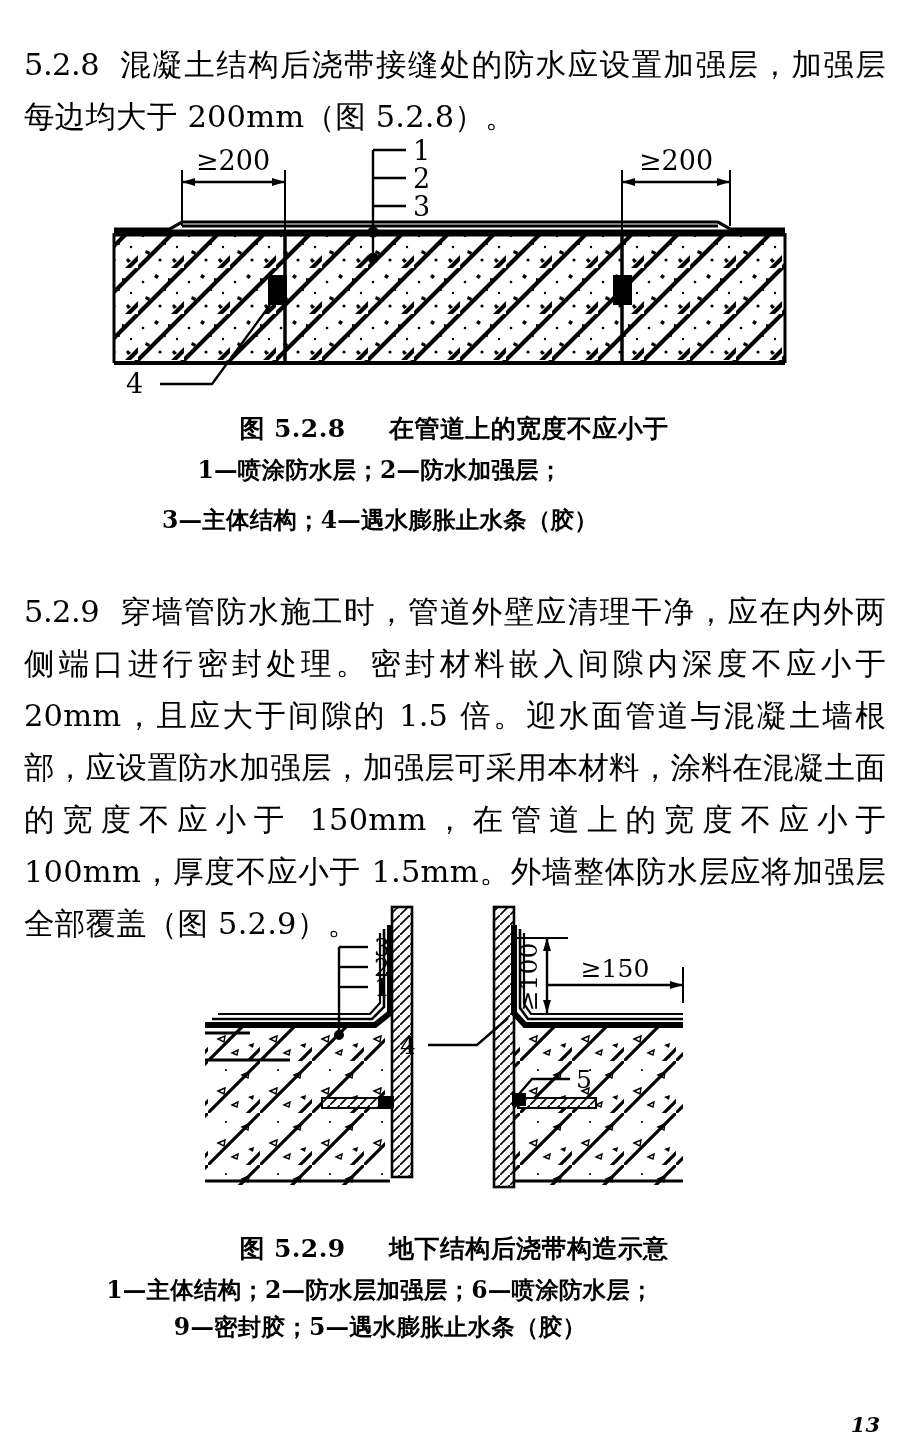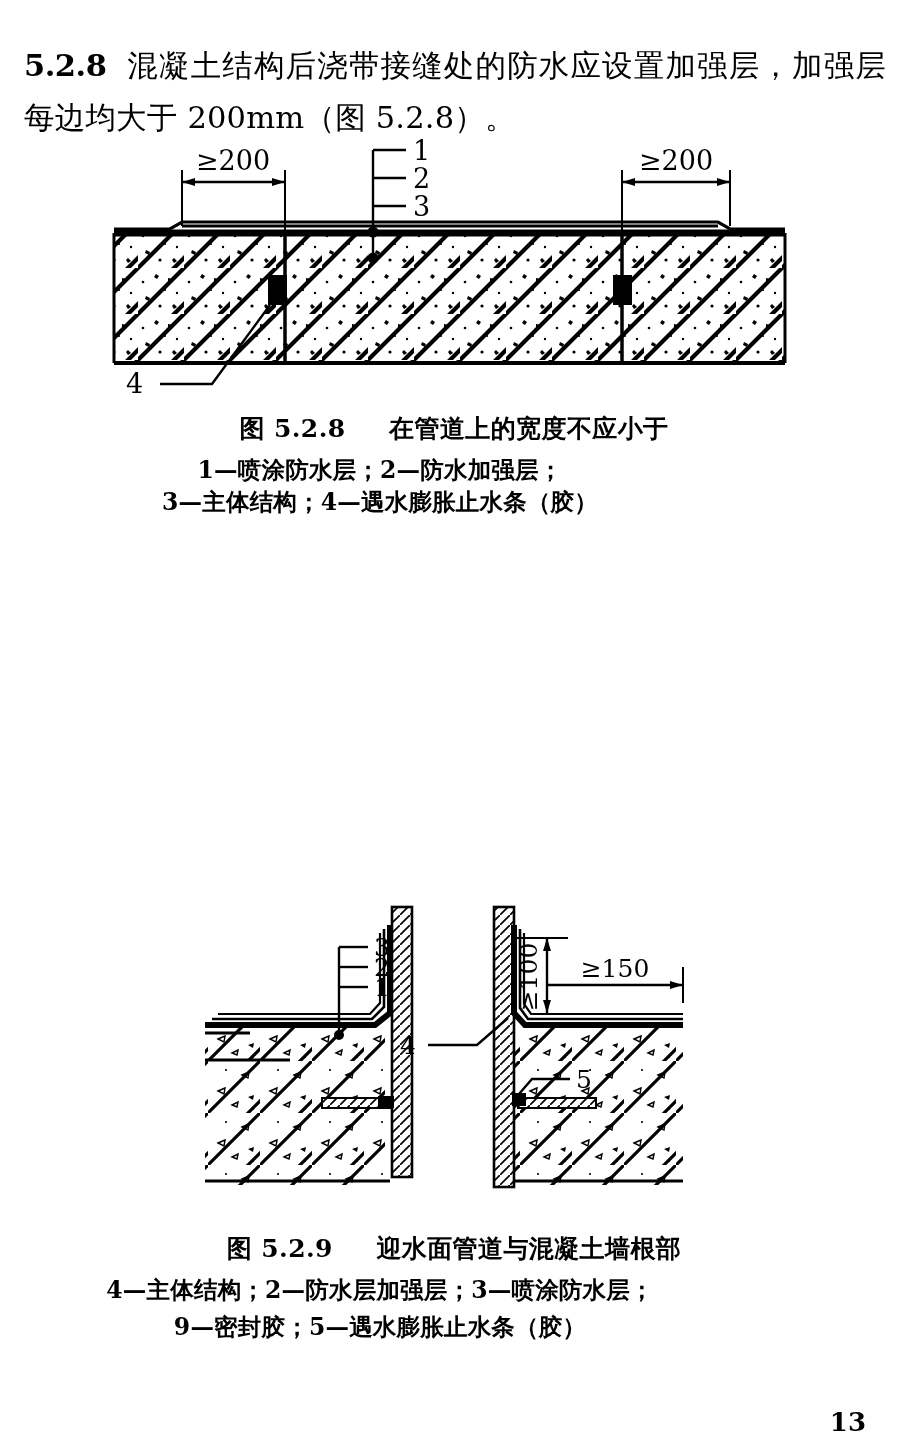--- a/index.html
+++ b/index.html
@@ -28,21 +28,21 @@
     position: absolute;
     left: 24px;
     width: 862px;
     font-size: 30.5px;
     line-height: 52px;
     letter-spacing: 0.2px;
     text-align: justify;
     text-justify: inter-character;
   }
   .clause .num {
-    font-weight: bold;
+    font-weight: normal;
     font-family: "DejaVu Serif", "Liberation Serif", serif;
     margin-right: 20px;
     letter-spacing: -0.5px;
   }
   #clause-528 { top: 8px; }
   #clause-529 { top: 555px; }
 
   
   .fig-caption {
     position: absolute;
@@ -58,39 +58,40 @@
     width: 760px;
     text-align: center;
     font-size: 23.5px;
     line-height: 37px;
     font-weight: bold;
     letter-spacing: 0.2px;
   }
 
   #cap-528 { top: 410px; }
   #legend-528a { top: 452px; }
-  #legend-528b { top: 484px; }
+  #legend-528b { top: 502px; }
 
   #cap-529 { top: 1230px; }
   #legend-529a { top: 1272px; }
   #legend-529b { top: 1309px; }
 
   
   .figure-box { position: absolute; }
   #figure-528 { left: 0px; top: 130px; width: 877px; height: 270px; }
   #figure-529 { left: 0px; top: 905px; width: 908px; height: 310px; }
 
   svg { display: block; }
 
   
   #page-number {
     position: absolute;
-    right: 42px;
+    right: 28px;
     bottom: 18px;
-    font-size: 26px;
+    font-size: 21px;
+    font-style: italic;
     font-weight: bold;
     font-family: "DejaVu Serif", "Liberation Serif", serif;
   }
 </style>
 </head>
 <body>
 
 <div class="page">
 
   <p class="clause" id="clause-528">
@@ -189,20 +190,23 @@
   </div>
 
   <div class="fig-caption" id="cap-528">
     <span class="cap-title">图 5.2.8</span>
     &nbsp;&nbsp;&nbsp;
     <span class="cap-title">在管道上的宽度不应小于</span>
   </div>
   <div class="fig-legend" id="legend-528a">1—喷涂防水层；2—防水加强层；</div>
   <div class="fig-legend" id="legend-528b">3—主体结构；4—遇水膨胀止水条（胶）</div>
 
+  <p class="clause" id="clause-529">
+    <span class="num">5.2.9</span><span>穿墙管防水施工时，管道外壁应清理干净，应在内外两侧端口进行密封处理。密封材料嵌入间隙内深度不应小于 20mm，且应大于间隙的 1.5 倍。迎水面管道与混凝土墙根部，应设置防水加强层，加强层可采用本材料，涂料在混凝土面的宽度不应小于 150mm，在管道上的宽度不应小于 100mm，厚度不应小于 1.5mm。外墙整体防水层应将加强层全部覆盖（图 5.2.9）。</span>
+  </p>
 
   <div class="figure-box" id="figure-529">
     <svg width="908" height="310" viewBox="0 0 908 310">
       <defs>
         <pattern id="concreteHatch2" width="52" height="52" patternUnits="userSpaceOnUse">
           <rect width="52" height="52" fill="#ffffff"></rect>
           <path d="M -12 64 L 64 -12 M 14 78 L 90 2" stroke="#000" stroke-width="3.2" fill="none"></path>
           <g fill="none" stroke="#000" stroke-width="1.4">
             <path d="M10 30 l7 -3 -1 6 z"></path>
             <path d="M34 14 l7 -3 -1 6 z"></path>
@@ -301,20 +305,20 @@
           <path d="M519 189 L532 174 L570 174" stroke="#000" stroke-width="2.4" fill="none"></path>
           <text x="576" y="183" font-family="'DejaVu Serif','Liberation Serif',serif" font-size="25" fill="#000">5</text>
         </g>
       </g>
     </svg>
   </div>
 
   <div class="fig-caption" id="cap-529">
     <span class="cap-title">图 5.2.9</span>
     &nbsp;&nbsp;&nbsp;
-    <span class="cap-title">迎水面管道与混凝土墙根部</span>
+    <span class="cap-title">地下结构后浇带构造示意</span>
   </div>
-  <div class="fig-legend" id="legend-529a">4—主体结构；2—防水层加强层；3—喷涂防水层；</div>
+  <div class="fig-legend" id="legend-529a">1—主体结构；2—防水层加强层；6—喷涂防水层；</div>
   <div class="fig-legend" id="legend-529b">9—密封胶；5—遇水膨胀止水条（胶）</div>
 
   <div id="page-number">13</div>
 
 </div>
 
 </body></html>

